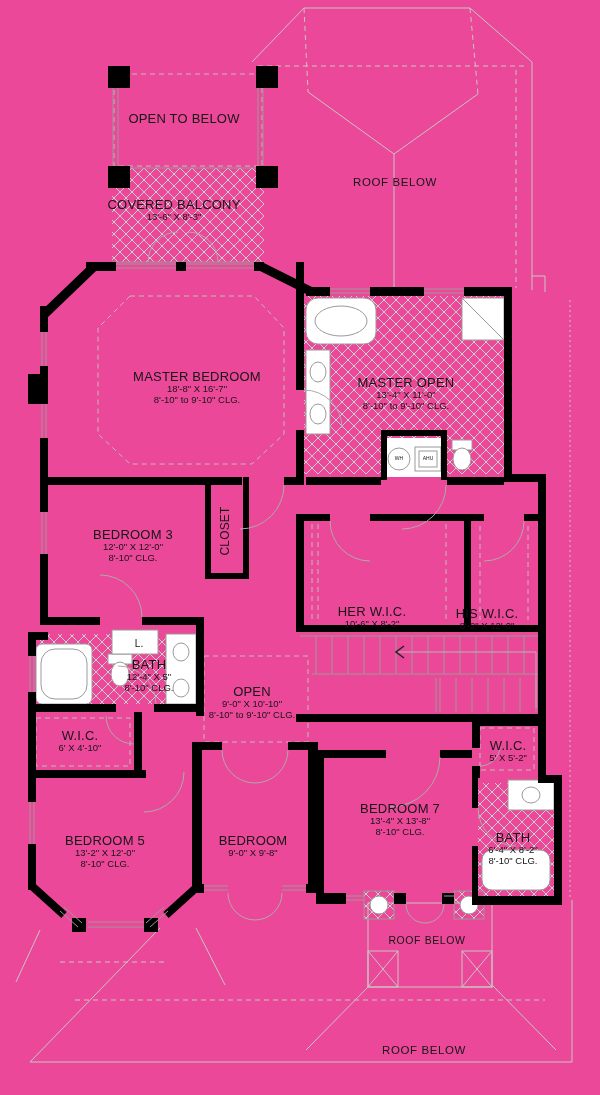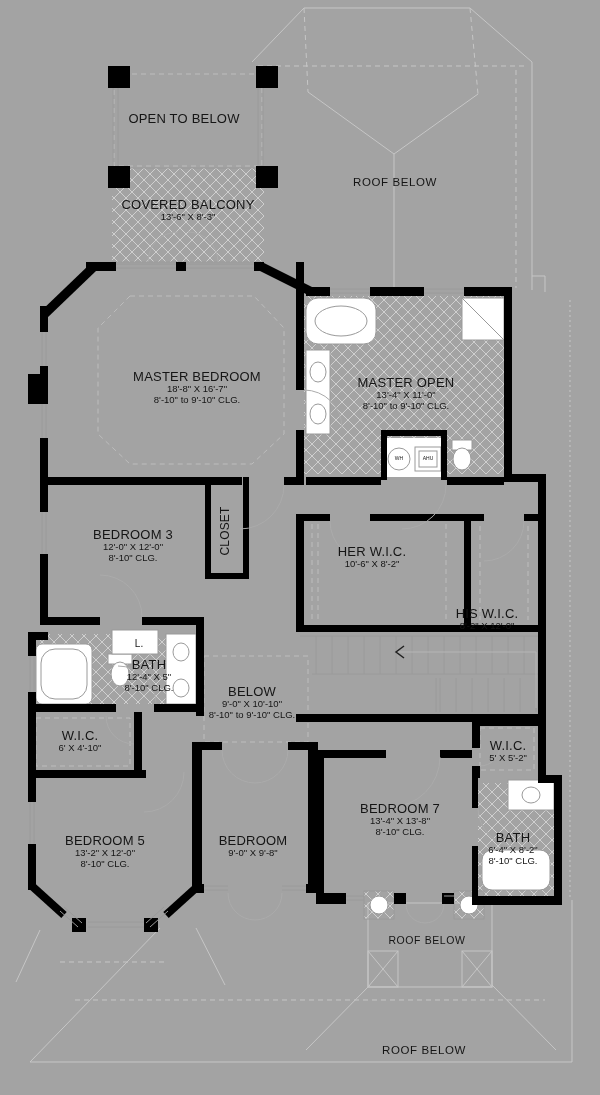--- a/index.html
+++ b/index.html
@@ -1,16 +1,16 @@
 <!DOCTYPE html>
 <html><head>
 <meta charset="utf-8">
 <style>
   html,body{margin:0;padding:0;background:#fff;}
-  #stage{position:relative;width:600px;height:1095px;background:#a3a3a3;overflow:hidden;
+  #stage{position:relative;width:600px;height:1095px;background:#ec4899;overflow:hidden;
          font-family:"Liberation Sans",sans-serif;}
   #plan-svg{position:absolute;left:0;top:0;}
   .lbl{position:absolute;transform:translate(-50%,-50%);text-align:center;color:#151515;
        line-height:1.1;white-space:nowrap;}
   .lbl .nm{font-size:13px;letter-spacing:.2px;}
   .lbl .dm{font-size:9.5px;}
   .lbl.small .nm{font-size:12px;}
   .lbl.roof .nm{font-size:11.5px;letter-spacing:.6px;}
   .lbl.vert{transform:translate(-50%,-50%) rotate(-90deg);}
   .lbl.tiny .nm{font-size:5px;letter-spacing:0;}
@@ -274,21 +274,21 @@
 <div>
 
   <div class="lbl" style="left:184px;top:119px">
     <div class="nm">OPEN TO BELOW</div>
   </div>
 
   <div class="lbl roof" style="left:395px;top:182px">
     <div class="nm">ROOF BELOW</div>
   </div>
 
-  <div class="lbl" style="left:188px;top:210px">
+  <div class="lbl" style="left:174px;top:210px">
     <div class="nm">COVERED BALCONY</div>
     <div class="dm">13'-6" X 8'-3"</div>
   </div>
 
   <div class="lbl" style="left:197px;top:388px">
     <div class="nm">MASTER BEDROOM</div>
     <div class="dm">18'-8" X 16'-7"</div>
     <div class="dm">8'-10" to 9'-10" CLG.</div>
   </div>
 
@@ -301,42 +301,42 @@
   <div class="lbl" style="left:133px;top:546px">
     <div class="nm">BEDROOM 3</div>
     <div class="dm">12'-0" X 12'-0"</div>
     <div class="dm">8'-10" CLG.</div>
   </div>
 
   <div class="lbl vert small" style="left:226px;top:531px">
     <div class="nm">CLOSET</div>
   </div>
 
-  <div class="lbl" style="left:372px;top:557px">
+  <div class="lbl" style="left:372px;top:617px">
     <div class="nm">HER W.I.C.</div>
     <div class="dm">10'-6" X 8'-2"</div>
   </div>
 
   <div class="lbl" style="left:487px;top:619px">
     <div class="nm">HIS W.I.C.</div>
     <div class="dm">8'-2" X 12'-0"</div>
   </div>
 
   <div class="lbl linen" style="left:139px;top:643px">
     <div class="nm">L.</div>
   </div>
 
   <div class="lbl" style="left:149px;top:676px">
     <div class="nm">BATH</div>
     <div class="dm">12'-4" X 5"</div>
     <div class="dm">8'-10" CLG.</div>
   </div>
 
   <div class="lbl" style="left:252px;top:703px">
-    <div class="nm">BELOW</div>
+    <div class="nm">OPEN</div>
     <div class="dm">9'-0" X 10'-10"</div>
     <div class="dm">8'-10" to 9'-10" CLG.</div>
   </div>
 
   <div class="lbl" style="left:80px;top:741px">
     <div class="nm">W.I.C.</div>
     <div class="dm">6' X 4'-10"</div>
   </div>
 
   <div class="lbl" style="left:105px;top:852px">

